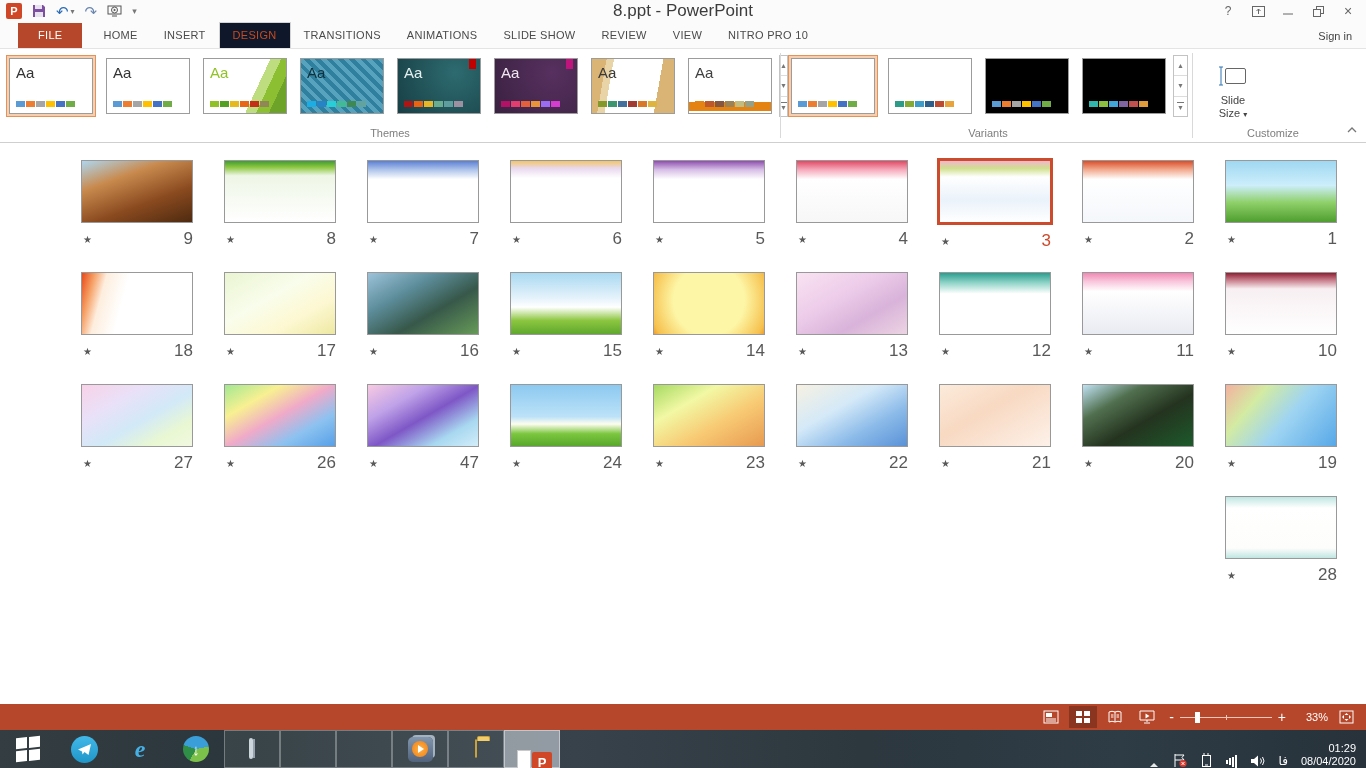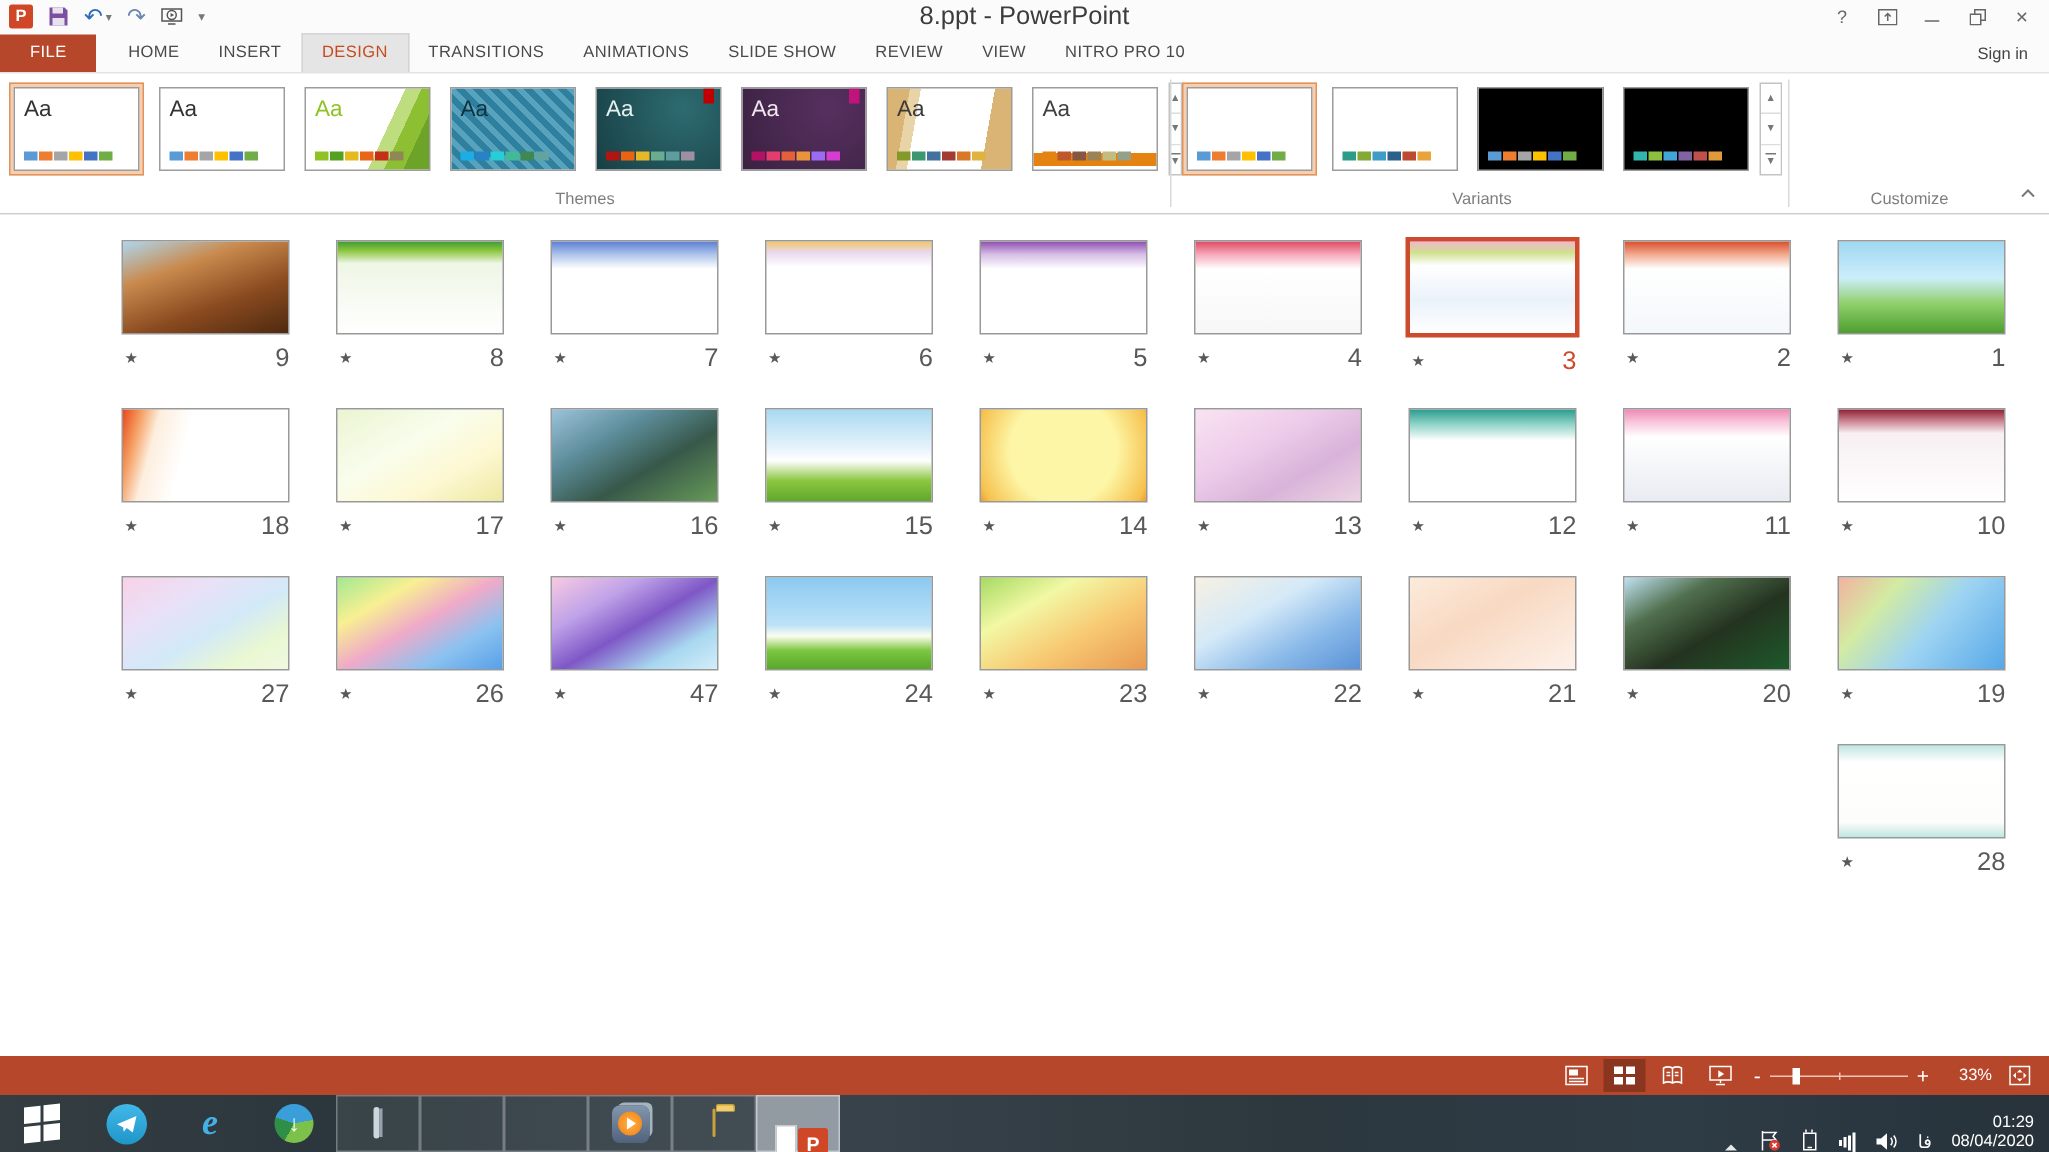--- a/index.html
+++ b/index.html
@@ -16,21 +16,21 @@
   .mini-caret { font-size:8px; color:#777; margin-left:2px; }
   .title-text { position:absolute; left:0; right:0; text-align:center; font-size:17px; color:#3c3c3c; pointer-events:none; }
   .winctl { margin-left:auto; display:flex; align-items:center; gap:2px; padding-right:4px; z-index:2; }
   .winctl .wbtn { width:28px; height:20px; display:flex; align-items:center; justify-content:center; color:#666; font-size:12px; }
   .winctl svg { display:block; }
 
   
   .tabrow { height:26px; background:#fbfbfb; display:flex; align-items:flex-end; position:relative; }
   .tab { font-size:11px; letter-spacing:.3px; color:#4a4a4a; padding:6px 13px 7px; cursor:default; }
   .tab.file { background:#B7472A; color:#fff; padding:6px 20px 7px; margin-right:8px; }
-  .tab.active { background:#e5e5e5; color:#C64A20; border:1px solid #d4d4d4; border-bottom:1px solid #fff; margin-bottom:-1px; }
+  .tab.active { background:#0f172a; color:#C64A20; border:1px solid #d4d4d4; border-bottom:1px solid #fff; margin-bottom:-1px; }
   .signin { position:absolute; right:14px; bottom:6px; font-size:11px; color:#444; }
 
   
   .ribbon { height:95px; background:#fff; border-top:1px solid #e4e4e4; border-bottom:1px solid #cfcfcf; position:relative; }
   .rgroup { position:absolute; top:0; bottom:0; }
   .rgroup .grouplabel { position:absolute; bottom:3px; left:0; right:0; text-align:center; font-size:11px; color:#7e7e7e; }
   .gallery { display:flex; gap:7px; padding-top:6px; }
   .gitem { width:90px; height:62px; padding:2px; border:1px solid transparent; }
   .gitem.selected { background:#f7cfae; border:1px solid #e0935c; }
   .gbody { width:100%; height:100%; border:1px solid #9c9c9c; background:#fff; position:relative; overflow:hidden; }
@@ -157,21 +157,21 @@
       <svg width="11" height="11" viewBox="0 0 11 11">
           <rect x="3.5" y="0.5" width="7" height="7" fill="none" stroke="#666"></rect>
           <rect x="0.5" y="3.5" width="7" height="7" fill="#fbfbfb" stroke="#666"></rect>
         </svg>
     </span>
     <span class="wbtn" style="font-size:14px;">×</span>
   </div>
 </div>
 
 <div class="tabrow">
-  <div id="tabs" style="display:flex;align-items:flex-end;padding-left:0;">
+  <div id="tabs" style="display:flex;align-items:flex-end;padding-left:18px;">
       <div class="tab file">FILE</div>
       <div class="tab">HOME</div>
       <div class="tab">INSERT</div>
       <div class="tab active">DESIGN</div>
       <div class="tab">TRANSITIONS</div>
       <div class="tab">ANIMATIONS</div>
       <div class="tab">SLIDE SHOW</div>
       <div class="tab">REVIEW</div>
       <div class="tab">VIEW</div>
       <div class="tab">NITRO PRO 10</div>
@@ -363,20 +363,31 @@
           </span>
         </div>
     </div>
     <div class="grouplabel">Variants</div>
   </div>
 
   <div class="vsep" style="left:1192px;"></div>
 
   <div class="rgroup" style="left:1198px; width:150px;">
     <div style="display:flex; padding-top:4px;">
+      <div class="bigbtn">
+        <div class="bicon">
+          <svg width="30" height="26" viewBox="0 0 30 26">
+              <path d="M3 4 v18" stroke="#2e75b6"></path>
+              <path d="M1 4 h4 M1 22 h4" stroke="#2e75b6"></path>
+              <rect x="7.5" y="5.5" width="20" height="15" rx="1.5" fill="#fff" stroke="#666"></rect>
+            </svg>
+        </div>
+        <div class="blabel"><span>Slide</span><br>
+        <span>Size</span> <span style="font-size:8px;">▾</span></div>
+      </div>
     </div>
     <div class="grouplabel">Customize</div>
   </div>
 
   <span class="collapse-ribbon">
     <svg width="12" height="8" viewBox="0 0 12 8">
         <path d="M2 6 l4-4 4 4" fill="none" stroke="#777" stroke-width="1.3"></path>
       </svg>
   </span>
 </div>

